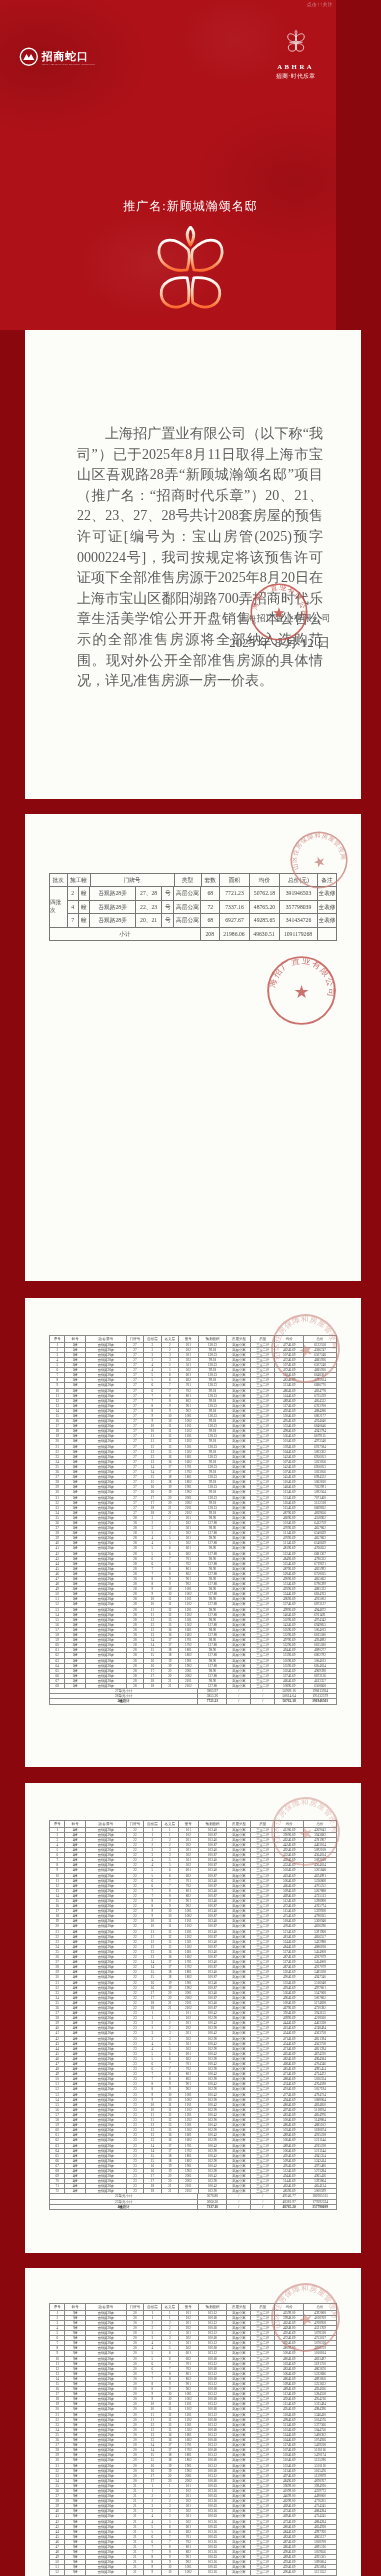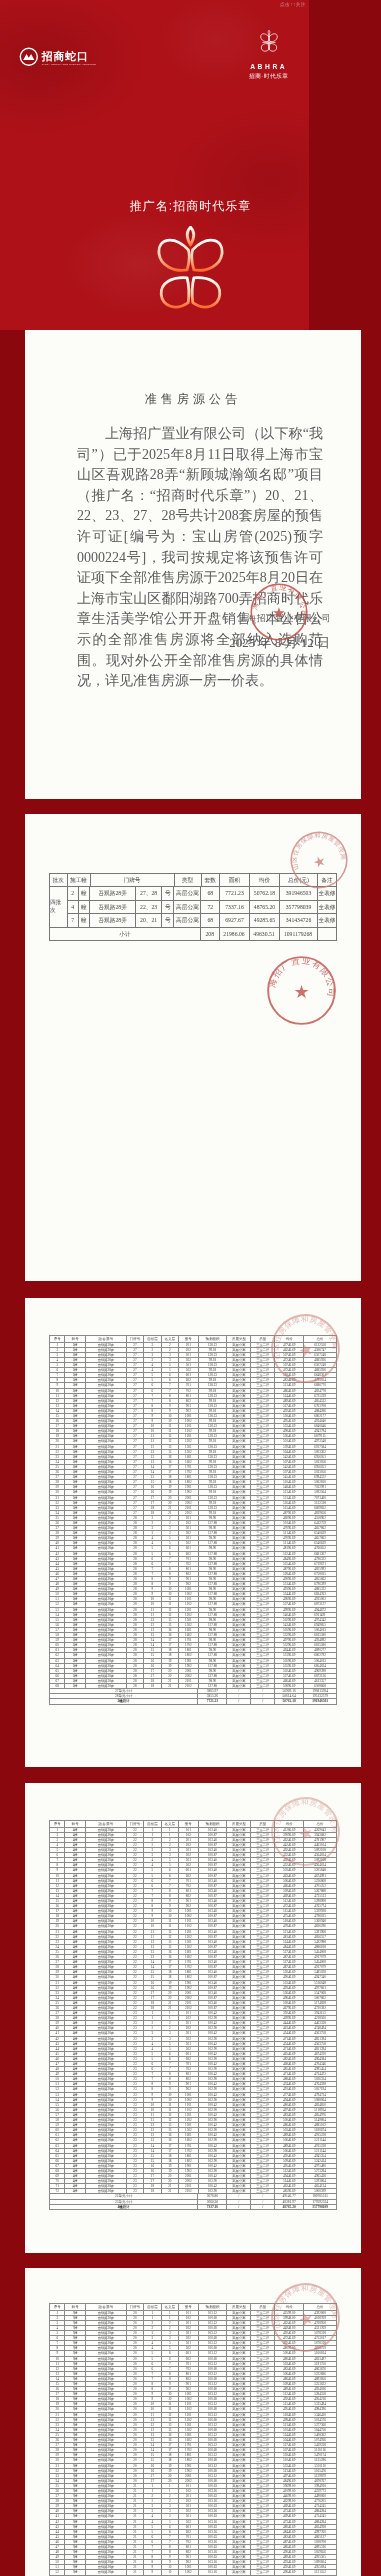--- a/index.html
+++ b/index.html
@@ -1,23 +1,23 @@
 <!DOCTYPE html>
 <html style="font-size:8.2px"><head>
 <meta charset="utf-8">
 <style>
   html,body{margin:0;padding:0}
   body{position:relative;width:381px;height:2784px;overflow:hidden;background:#8a070d;
        font-family:"Liberation Sans",sans-serif;-webkit-font-smoothing:antialiased}
-  .hero{position:absolute;left:0;top:0;width:309px;height:330px;background:#ae1118;
+  .hero{position:absolute;left:0;top:0;width:336px;height:330px;background:#ae1118;
         background-image:
           radial-gradient(ellipse 165px 113px at 12% 18%, rgba(60,0,0,.18), transparent 65%),
           radial-gradient(ellipse 155px 113px at 88% 55%, rgba(60,0,0,.15), transparent 65%),
           radial-gradient(ellipse 134px 93px at 45% 80%, rgba(255,255,255,.05), transparent 60%),
-          radial-gradient(ellipse 103px 82px at 70% 12%, rgba(255,255,255,.04), transparent 60%);}
+          radial-gradient(ellipse 103px 82px at 70% 12%, rgba(255,255,255,.04), transparent 60%); font-family: Liberation Serif, serif;}
   .corner-note{position:absolute;top:2.1px;right:3.1px;font-size:4.6px;color:rgba(255,255,255,.5);letter-spacing:0.5px}
   .cm-logo{position:absolute;left:18.5px;top:47px;display:flex;align-items:center;gap:3.6px;color:#fff}
   .cm-logo .txt{display:flex;flex-direction:column;line-height:1}
   .cm-name{font-size:10.8px;font-weight:bold;letter-spacing:1px}
   .cm-sub{font-size:2.3px;letter-spacing:0.3px;margin-top:1.5px;opacity:.85}
   .abhra{position:absolute;right:10.3px;top:30px;width:60px;text-align:center;color:#fff}
   .abhra .brand{font-size:6.7px;letter-spacing:2.6px;margin-top:3.1px;font-weight:bold}
   .abhra .brand-cn{font-size:5.7px;margin-top:2.6px;letter-spacing:0.5px}
   .title1,.title2{position:absolute;left:0;width:381px;text-align:center;color:#fff;
         font-size:23px;font-weight:bold;letter-spacing:1px}
@@ -100,39 +100,38 @@
   <div class="abhra">
     <span>
       <svg width="30" height="28" viewBox="0 0 200 190" style="color:#fff">
           <use href="#lotus"></use>
         </svg>
     </span>
     <div class="brand">ABHRA</div>
     <div class="brand-cn">招商·时代乐章</div>
   </div>
 
-  <div class="subtitle">推广名:招商时代乐章</div>
+  <div class="subtitle">推广名:新顾城瀚颂名邸</div>
 </div>
 
 <div class="hero-emblem">
   <svg width="115" height="107" viewBox="0 0 200 190">
     <g fill="none" stroke="url(#heroGrad)" stroke-width="5" stroke-linejoin="round" stroke-linecap="round">
       <path d="M100 38 V128"></path>
         <path d="M58 84 H142"></path>
       <path d="M96 42 C70 16 42 22 44 48 C46 70 70 82 94 78 C98 64 100 54 96 42 Z"></path>
       <path d="M104 42 C130 16 158 22 156 48 C154 70 130 82 106 78 C102 64 100 54 104 42 Z"></path>
       <path d="M94 92 C68 90 46 100 48 122 C50 142 74 152 96 136 C98 120 97 104 94 92 Z"></path>
       <path d="M106 92 C132 90 154 100 152 122 C150 142 126 152 104 136 C102 120 103 104 106 92 Z"></path>
       <path d="M100 34 C92 20 92 10 100 2 C108 10 108 20 100 34 Z"></path>
     </g>
   </svg>
 </div>
 
 <div class="paper p1 doc-serif" style="position:absolute">
-  <div class="d1-title">准售房源公告</div>
   <div class="d1-para">上海招广置业有限公司（以下称“我司”）已于2025年8月11日取得上海市宝山区吾观路28弄“新顾城瀚颂名邸”项目（推广名：“招商时代乐章”）20、21、22、23、27、28号共计208套房屋的预售许可证[编号为：宝山房管(2025)预字0000224号]，我司按规定将该预售许可证项下全部准售房源于2025年8月20日在上海市宝山区鄱阳湖路700弄招商时代乐章生活美学馆公开开盘销售。本公告公示的全部准售房源将全部纳入选购范围。现对外公开全部准售房源的具体情况，详见准售房源一房一价表。</div>
   <div class="d1-signer">上海招广置业有限公司</div>
   <div class="d1-date">2025 年 8 月 12 日</div>
   <div class="stamp stamp-d1">
     <svg width="64" height="64" viewBox="0 0 120 120">
       <defs>
           <path id="sp1" d="M60,60 m-42,0 a42,42 0 1,1 84,0 a42,42 0 1,1 -84,0"></path>
         </defs>
       <circle cx="60" cy="60" r="52" fill="none" stroke="currentColor" stroke-width="3"></circle>
       <text x="60" y="72" text-anchor="middle" font-size="28" fill="currentColor">★</text>

